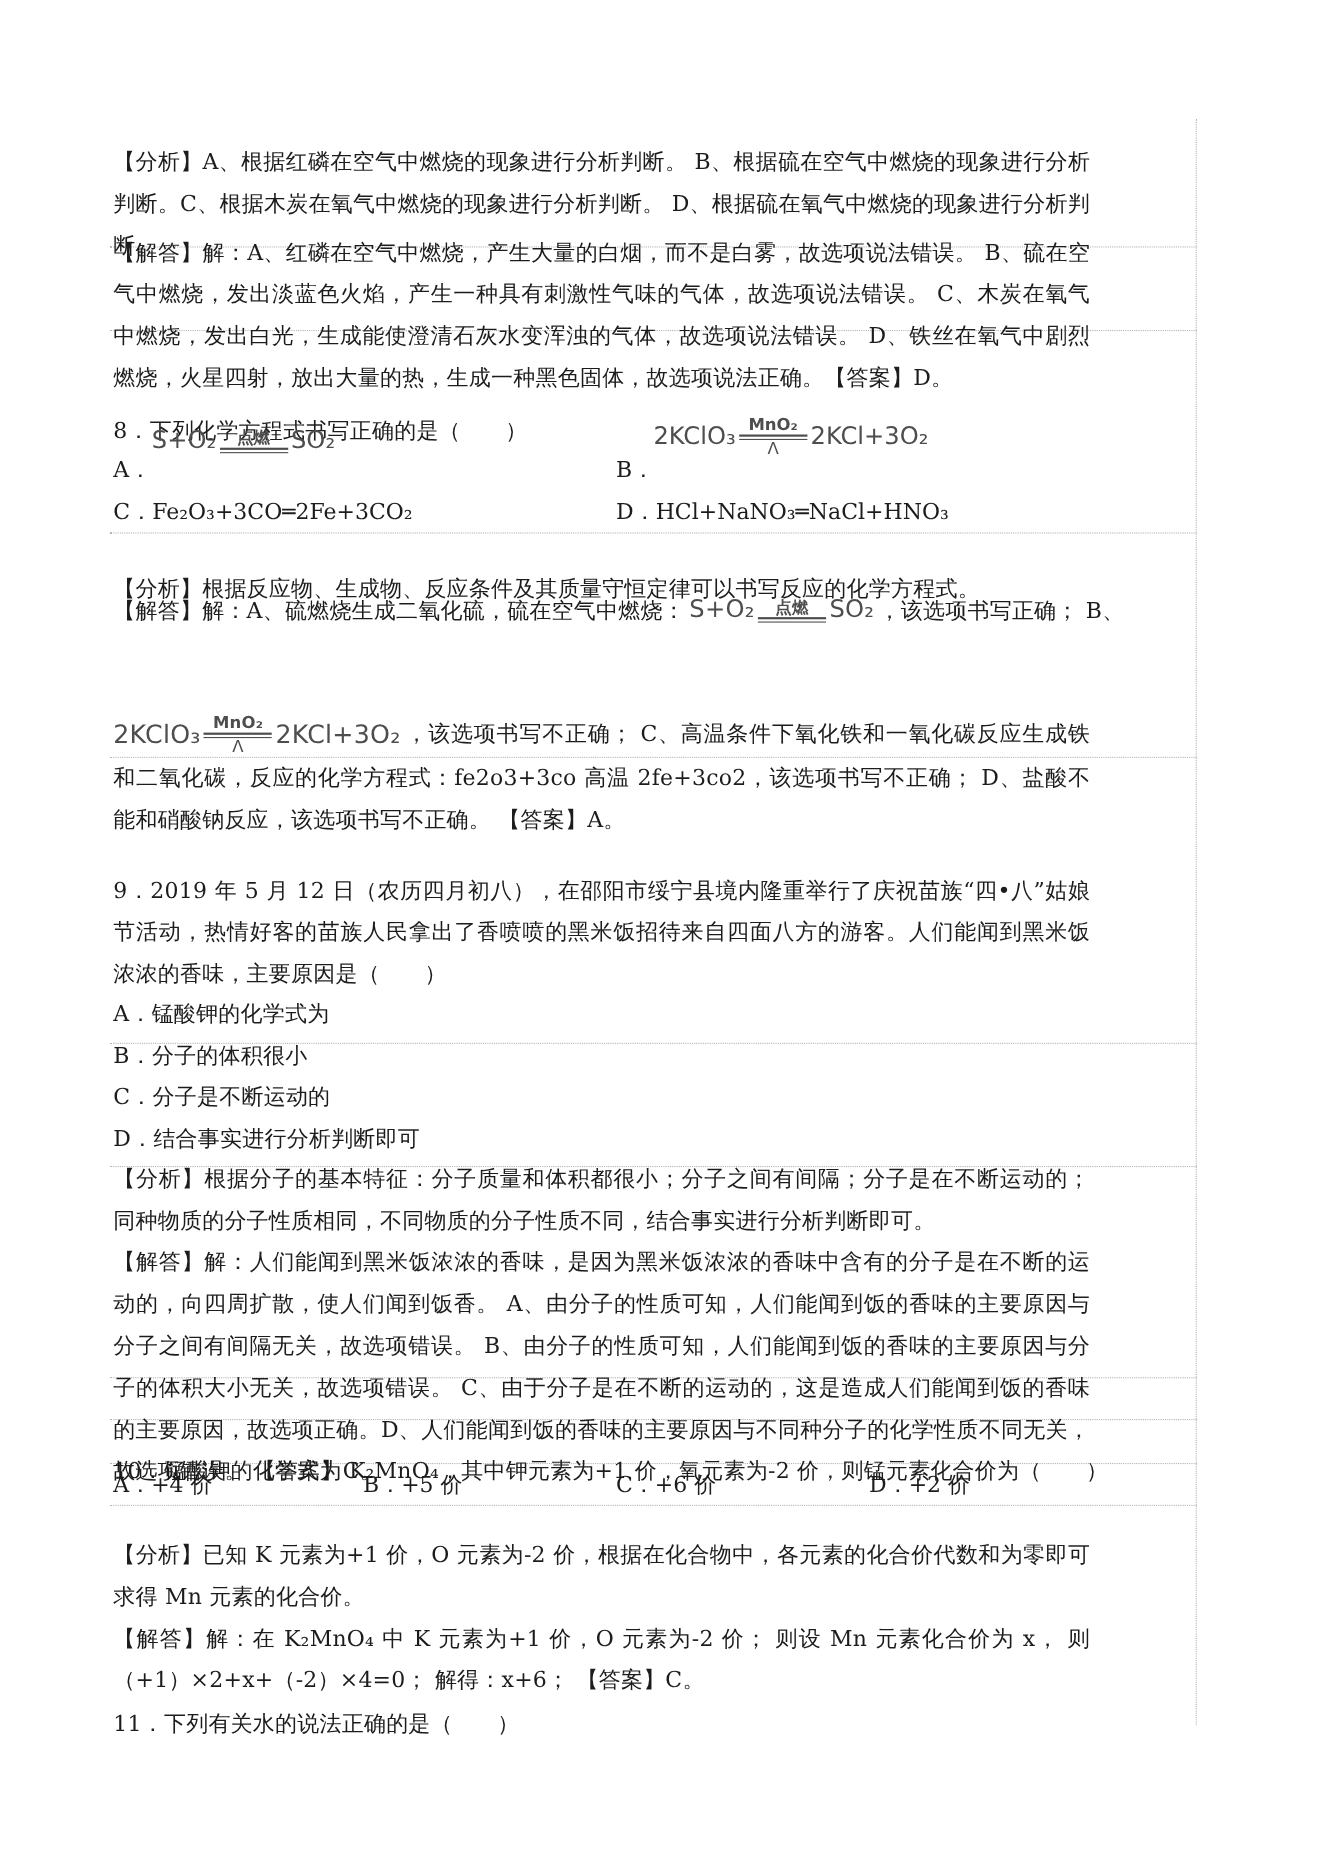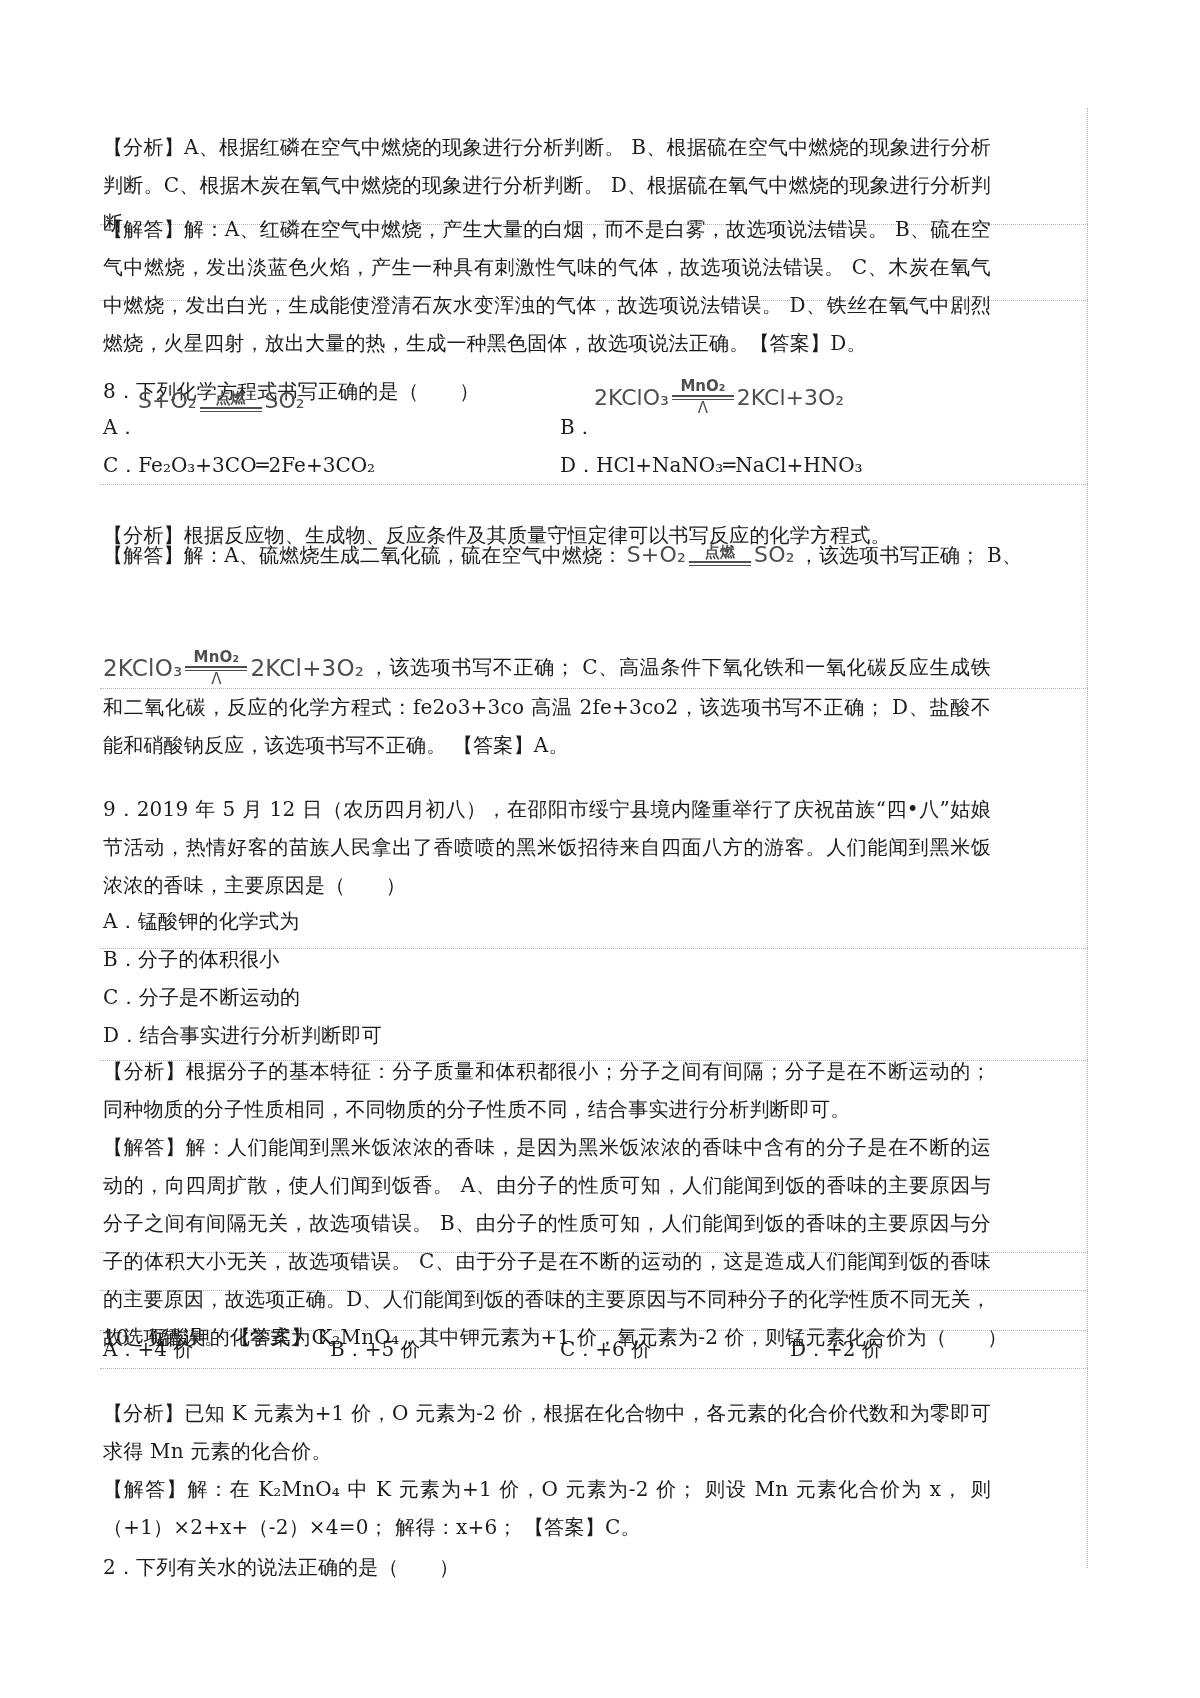--- a/index.html
+++ b/index.html
@@ -114,15 +114,15 @@
   <p class="para" style="top:1032px">【分析】根据分子的基本特征：分子质量和体积都很小；分子之间有间隔；分子是在不断运动的；同种物质的分子性质相同，不同物质的分子性质不同，结合事实进行分析判断即可。</p>
 
   <p class="para nowrap" style="top:1298px">10．锰酸钾的化学式为 K₂MnO₄，其中钾元素为+1 价，氧元素为-2 价，则锰元素化合价为（　　）</p>
   <span class="pos" style="left:103px;top:1336px">A．+4 价</span>
   <span class="pos" style="left:330px;top:1336px">B．+5 价</span>
   <span class="pos" style="left:560px;top:1336px">C．+6 价</span>
   <span class="pos" style="left:790px;top:1336px">D．+2 价</span>
   <p class="para" style="top:1374px">【分析】已知 K 元素为+1 价，O 元素为-2 价，根据在化合物中，各元素的化合价代数和为零即可求得 Mn 元素的化合价。</p>
   <p class="para" style="top:1450px">【解答】解：在 K₂MnO₄ 中 K 元素为+1 价，O 元素为-2 价； 则设 Mn 元素化合价为 x， 则（+1）×2+x+（-2）×4=0； 解得：x+6； 【答案】C。</p>
 
-  <p class="para nowrap" style="top:1528px">2．下列有关水的说法正确的是（　　）</p>
+  <p class="para nowrap" style="top:1528px">11．下列有关水的说法正确的是（　　）</p>
 
 </div>
 
 </body></html>

